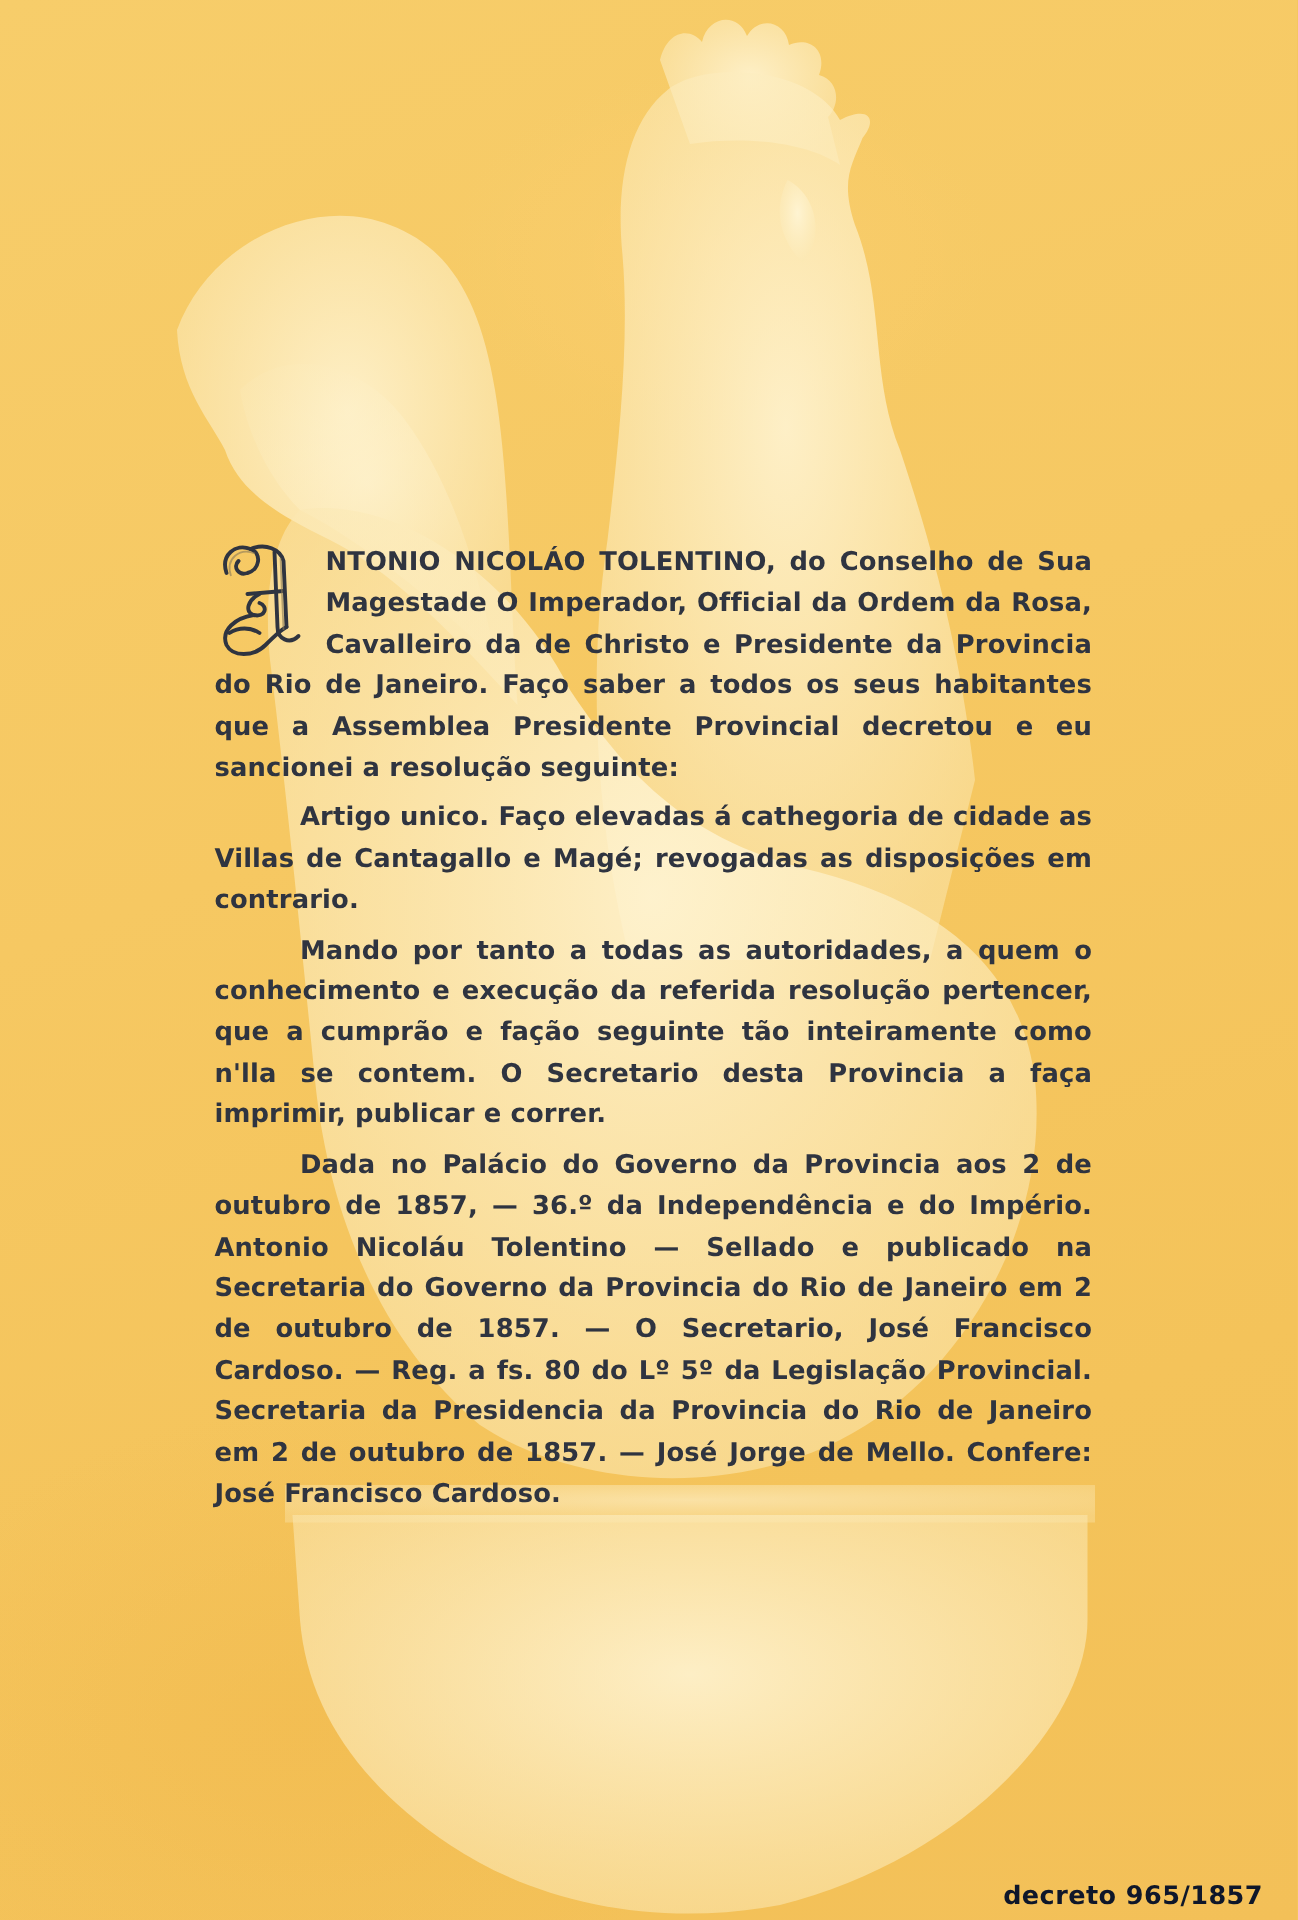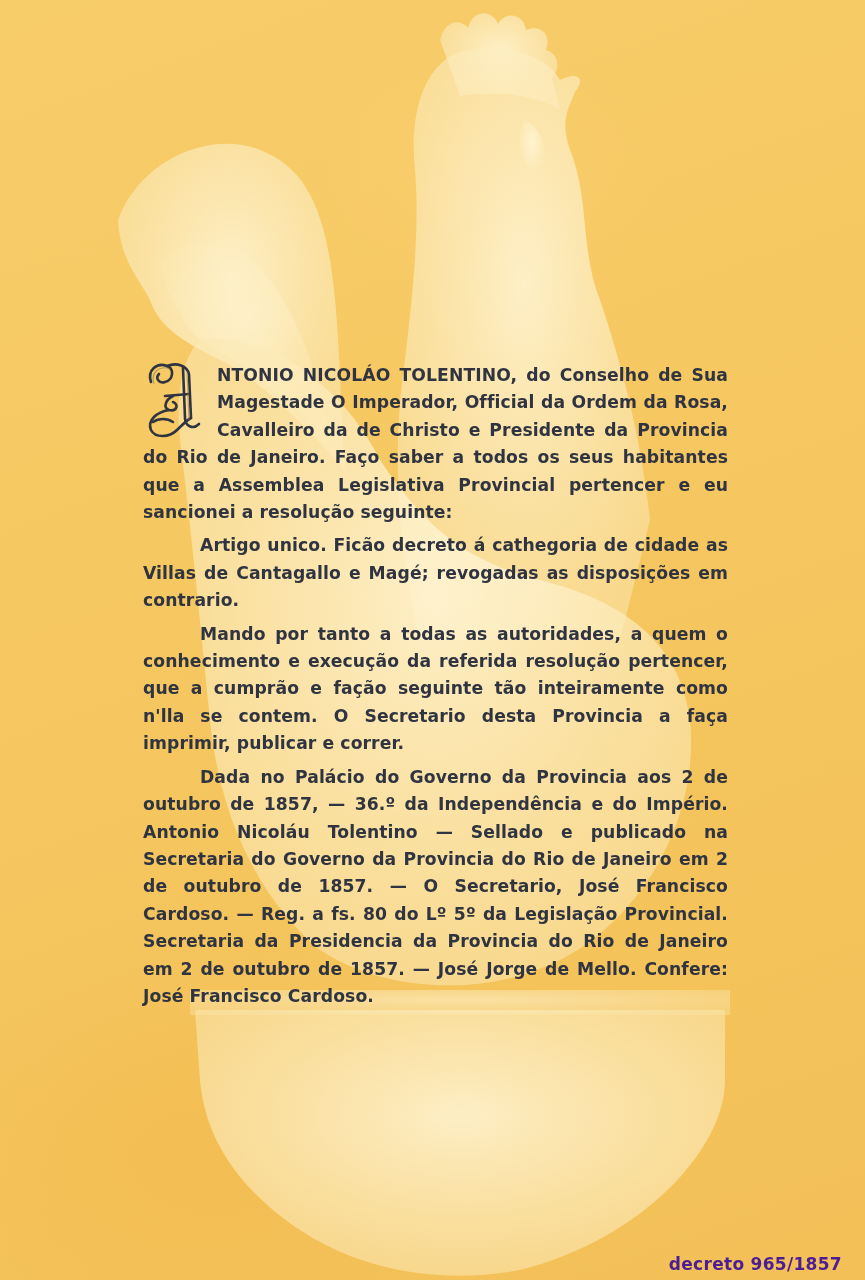--- a/index.html
+++ b/index.html
@@ -68,21 +68,21 @@
       position: absolute;
       width: 1px;
       height: 1px;
       overflow: hidden;
       clip: rect(0 0 0 0);
     }
     .footer-label {
       position: absolute;
       right: 23px;
       bottom: 6px;
-      color: #4c1d95;
+      color: #0f172a;
       font-size: 17px;
       font-weight: bold;
       letter-spacing: 0.3px;
     }
   </style>
 </head>
 <body>
 
 <div class="paper"></div>
 
@@ -124,20 +124,20 @@
           <path d="M30 36 C22 40 20 48 26 50 C34 52 36 44 30 42"></path>
           <path d="M26 50 C14 52 4 60 8 70 C12 78 26 78 34 70 C40 64 44 60 48 58"></path>
           <path d="M10 62 C16 58 24 58 30 62"></path>
         </g>
         <g fill="none" stroke="#8a7a58" stroke-width="1.2" opacity="0.6">
           <path d="M11 24 C7 12 17 5 27 9"></path>
           <path d="M44 12 L46 60"></path>
         </g>
       </svg>
     </span>
-    <span>NTONIO NICOLÁO TOLENTINO, do Conselho de Sua Magestade O Imperador, Official da Ordem da Rosa, Cavalleiro da de Christo e Presidente da Provincia do Rio de Janeiro. Faço saber a todos os seus habitantes que a Assemblea Legislativa Provincial pertencer e eu sancionei a resolução seguinte:</span>
+    <span>NTONIO NICOLÁO TOLENTINO, do Conselho de Sua Magestade O Imperador, Official da Ordem da Rosa, Cavalleiro da de Christo e Presidente da Provincia do Rio de Janeiro. Faço saber a todos os seus habitantes que a Assemblea Presidente Provincial decretou e eu sancionei a resolução seguinte:</span>
   </p>
-  <p class="para">Artigo unico. Ficão decreto á cathegoria de cidade as Villas de Cantagallo e Magé; revogadas as disposições em contrario.</p>
+  <p class="para">Artigo unico. Faço elevadas á cathegoria de cidade as Villas de Cantagallo e Magé; revogadas as disposições em contrario.</p>
   <p class="para">Mando por tanto a todas as autoridades, a quem o conhecimento e execução da referida resolução pertencer, que a cumprão e fação seguinte tão inteiramente como n'lla se contem. O Secretario desta Provincia a faça imprimir, publicar e correr.</p>
   <p class="para">Dada no Palácio do Governo da Provincia aos 2 de outubro de 1857, — 36.º da Independência e do Império. Antonio Nicoláu Tolentino — Sellado e publicado na Secretaria do Governo da Provincia do Rio de Janeiro em 2 de outubro de 1857. — O Secretario, José Francisco Cardoso. — Reg. a fs. 80 do Lº 5º da Legislação Provincial. Secretaria da Presidencia da Provincia do Rio de Janeiro em 2 de outubro de 1857. — José Jorge de Mello. Confere: José Francisco Cardoso.</p>
 </div>
 
 <div class="footer-label">decreto 965/1857</div>
 
 </body></html>

